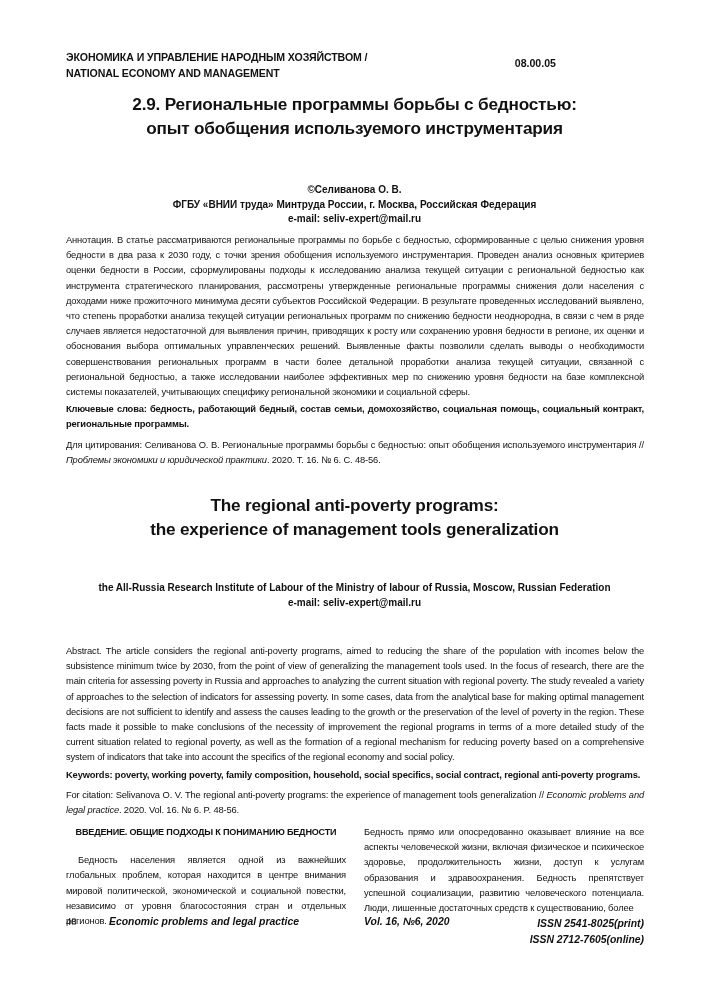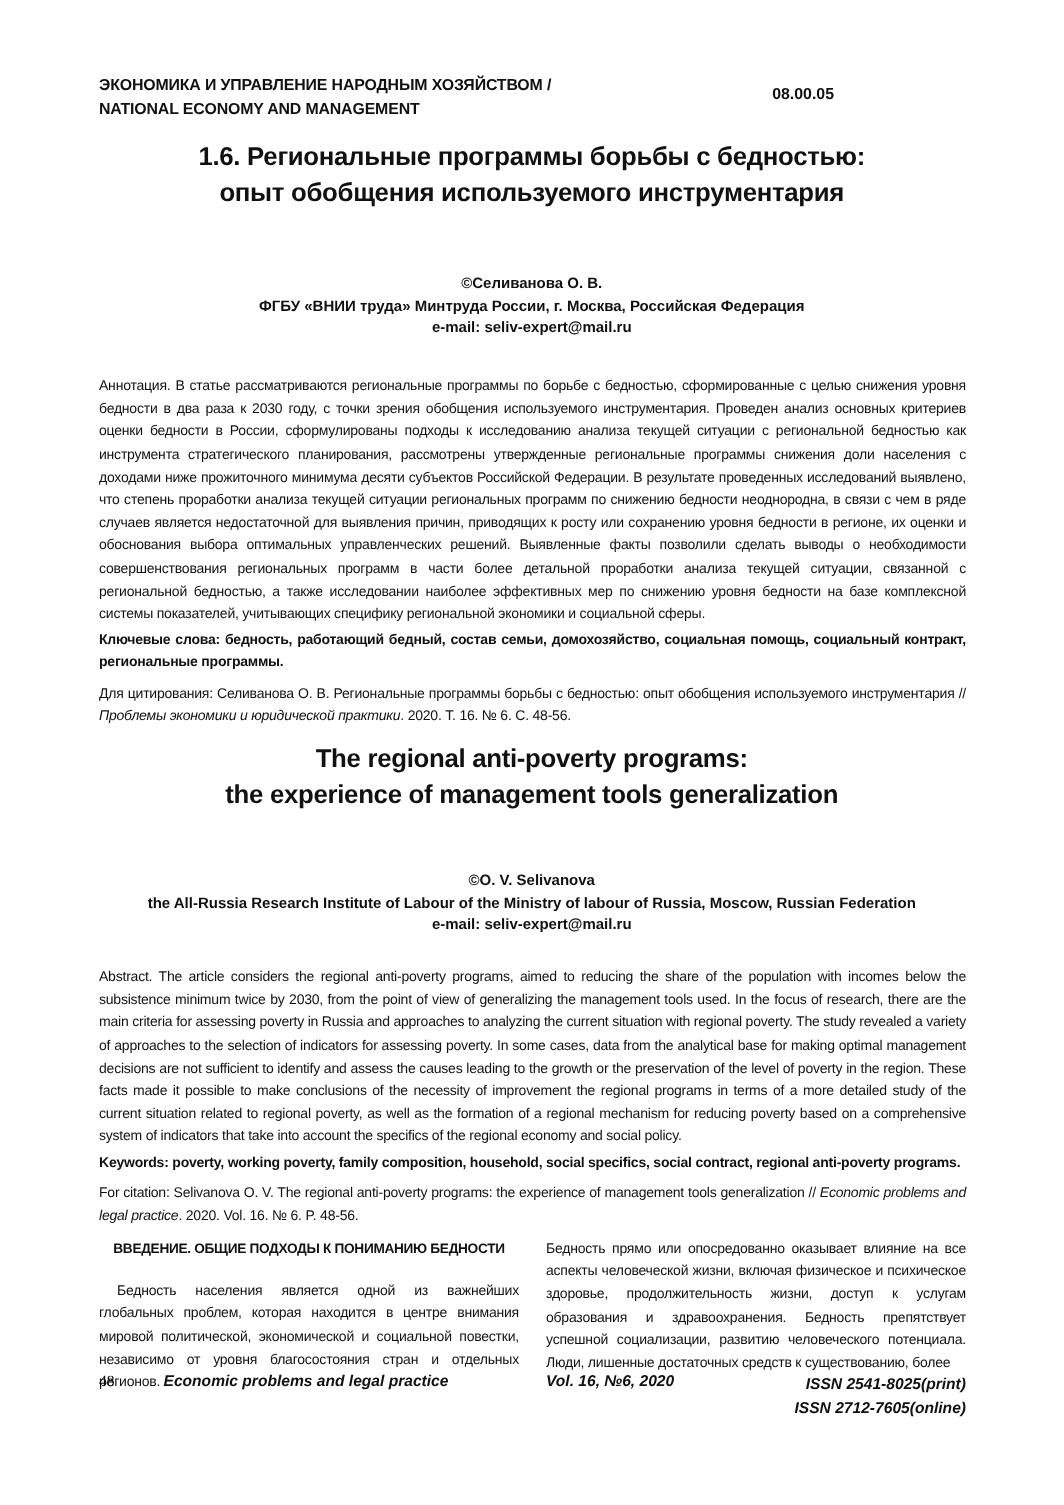--- a/index.html
+++ b/index.html
@@ -23,21 +23,21 @@
     .authors {
       left: 60px; width: 589px; text-align: center;
       font-size: 10px; font-weight: bold; line-height: 14.5px;
     }
     .authors-ru { top: 183px; }
     .authors-en { top: 581px; }
     .abstract {
       left: 66px; width: 578px; text-align: justify;
       font-size: 9.35px; line-height: 15.2px; letter-spacing: -0.15px;
     }
-    .abstract-ru { top: 250px; }
+    .abstract-ru { top: 233px; }
     .abstract-en { top: 644px; }
     .kw { font-weight: bold; margin-top: 2px; }
     .cite { margin-top: 5px; }
     .cite b { font-weight: normal; }
     .cite i { font-style: italic; }
     .col {
       width: 280px; font-size: 9.35px; line-height: 15.2px; text-align: justify; letter-spacing: -0.15px;
     }
     .col-left { left: 66px; top: 825px; }
     .col-right { left: 364px; top: 825px; }
@@ -56,21 +56,21 @@
 
 <div class="page">
 
   <div class="abs hdr-left">
     <div>ЭКОНОМИКА И УПРАВЛЕНИЕ НАРОДНЫМ ХОЗЯЙСТВОМ /</div>
     <div>NATIONAL ECONOMY AND MANAGEMENT</div>
   </div>
   <div class="abs hdr-right">08.00.05</div>
 
   <div class="abs title title-ru">
-    <div>1.6. Региональные программы борьбы с бедностью:</div>
+    <div>2.9. Региональные программы борьбы с бедностью:</div>
     <div>опыт обобщения используемого инструментария</div>
   </div>
 
   <div class="abs authors authors-ru">
     <div>©Селиванова О. В.</div>
     <div>ФГБУ «ВНИИ труда» Минтруда России, г. Москва, Российская Федерация</div>
     <div>e-mail: seliv-expert@mail.ru</div>
   </div>
 
   <div class="abs abstract abstract-ru">
@@ -78,21 +78,20 @@
     <div class="kw">Ключевые слова: бедность, работающий бедный, состав семьи, домохозяйство, социальная помощь, социальный контракт, региональные программы.</div>
     <div class="cite"><b>Для цитирования</b><span>: Селиванова О. В. Региональные программы борьбы с бедностью: опыт обобщения используемого инструментария // </span><i>Проблемы экономики и юридической практики</i><span>. 2020. Т. 16. № 6. С. 48-56.</span></div>
   </div>
 
   <div class="abs title title-en">
     <div>The regional anti-poverty programs:</div>
     <div>the experience of management tools generalization</div>
   </div>
 
   <div class="abs authors authors-en">
-    <div>©O. V. Selivanova</div>
     <div>the All-Russia Research Institute of Labour of the Ministry of labour of Russia, Moscow, Russian Federation</div>
     <div>e-mail: seliv-expert@mail.ru</div>
   </div>
 
   <div class="abs abstract abstract-en">
     <div>Abstract. The article considers the regional anti-poverty programs, aimed to reducing the share of the population with incomes below the subsistence minimum twice by 2030, from the point of view of generalizing the management tools used. In the focus of research, there are the main criteria for assessing poverty in Russia and approaches to analyzing the current situation with regional poverty. The study revealed a variety of approaches to the selection of indicators for assessing poverty. In some cases, data from the analytical base for making optimal management decisions are not sufficient to identify and assess the causes leading to the growth or the preservation of the level of poverty in the region. These facts made it possible to make conclusions of the necessity of improvement the regional programs in terms of a more detailed study of the current situation related to regional poverty, as well as the formation of a regional mechanism for reducing poverty based on a comprehensive system of indicators that take into account the specifics of the regional economy and social policy.</div>
     <div class="kw">Keywords: poverty, working poverty, family composition, household, social specifics, social contract, regional anti-poverty programs.</div>
     <div class="cite"><b>For citation:</b><span> Selivanova O. V. The regional anti-poverty programs: the experience of management tools generalization // </span><i>Economic problems and legal practice</i><span>. 2020. Vol. 16. № 6. P. 48-56.</span></div>
   </div>
 

